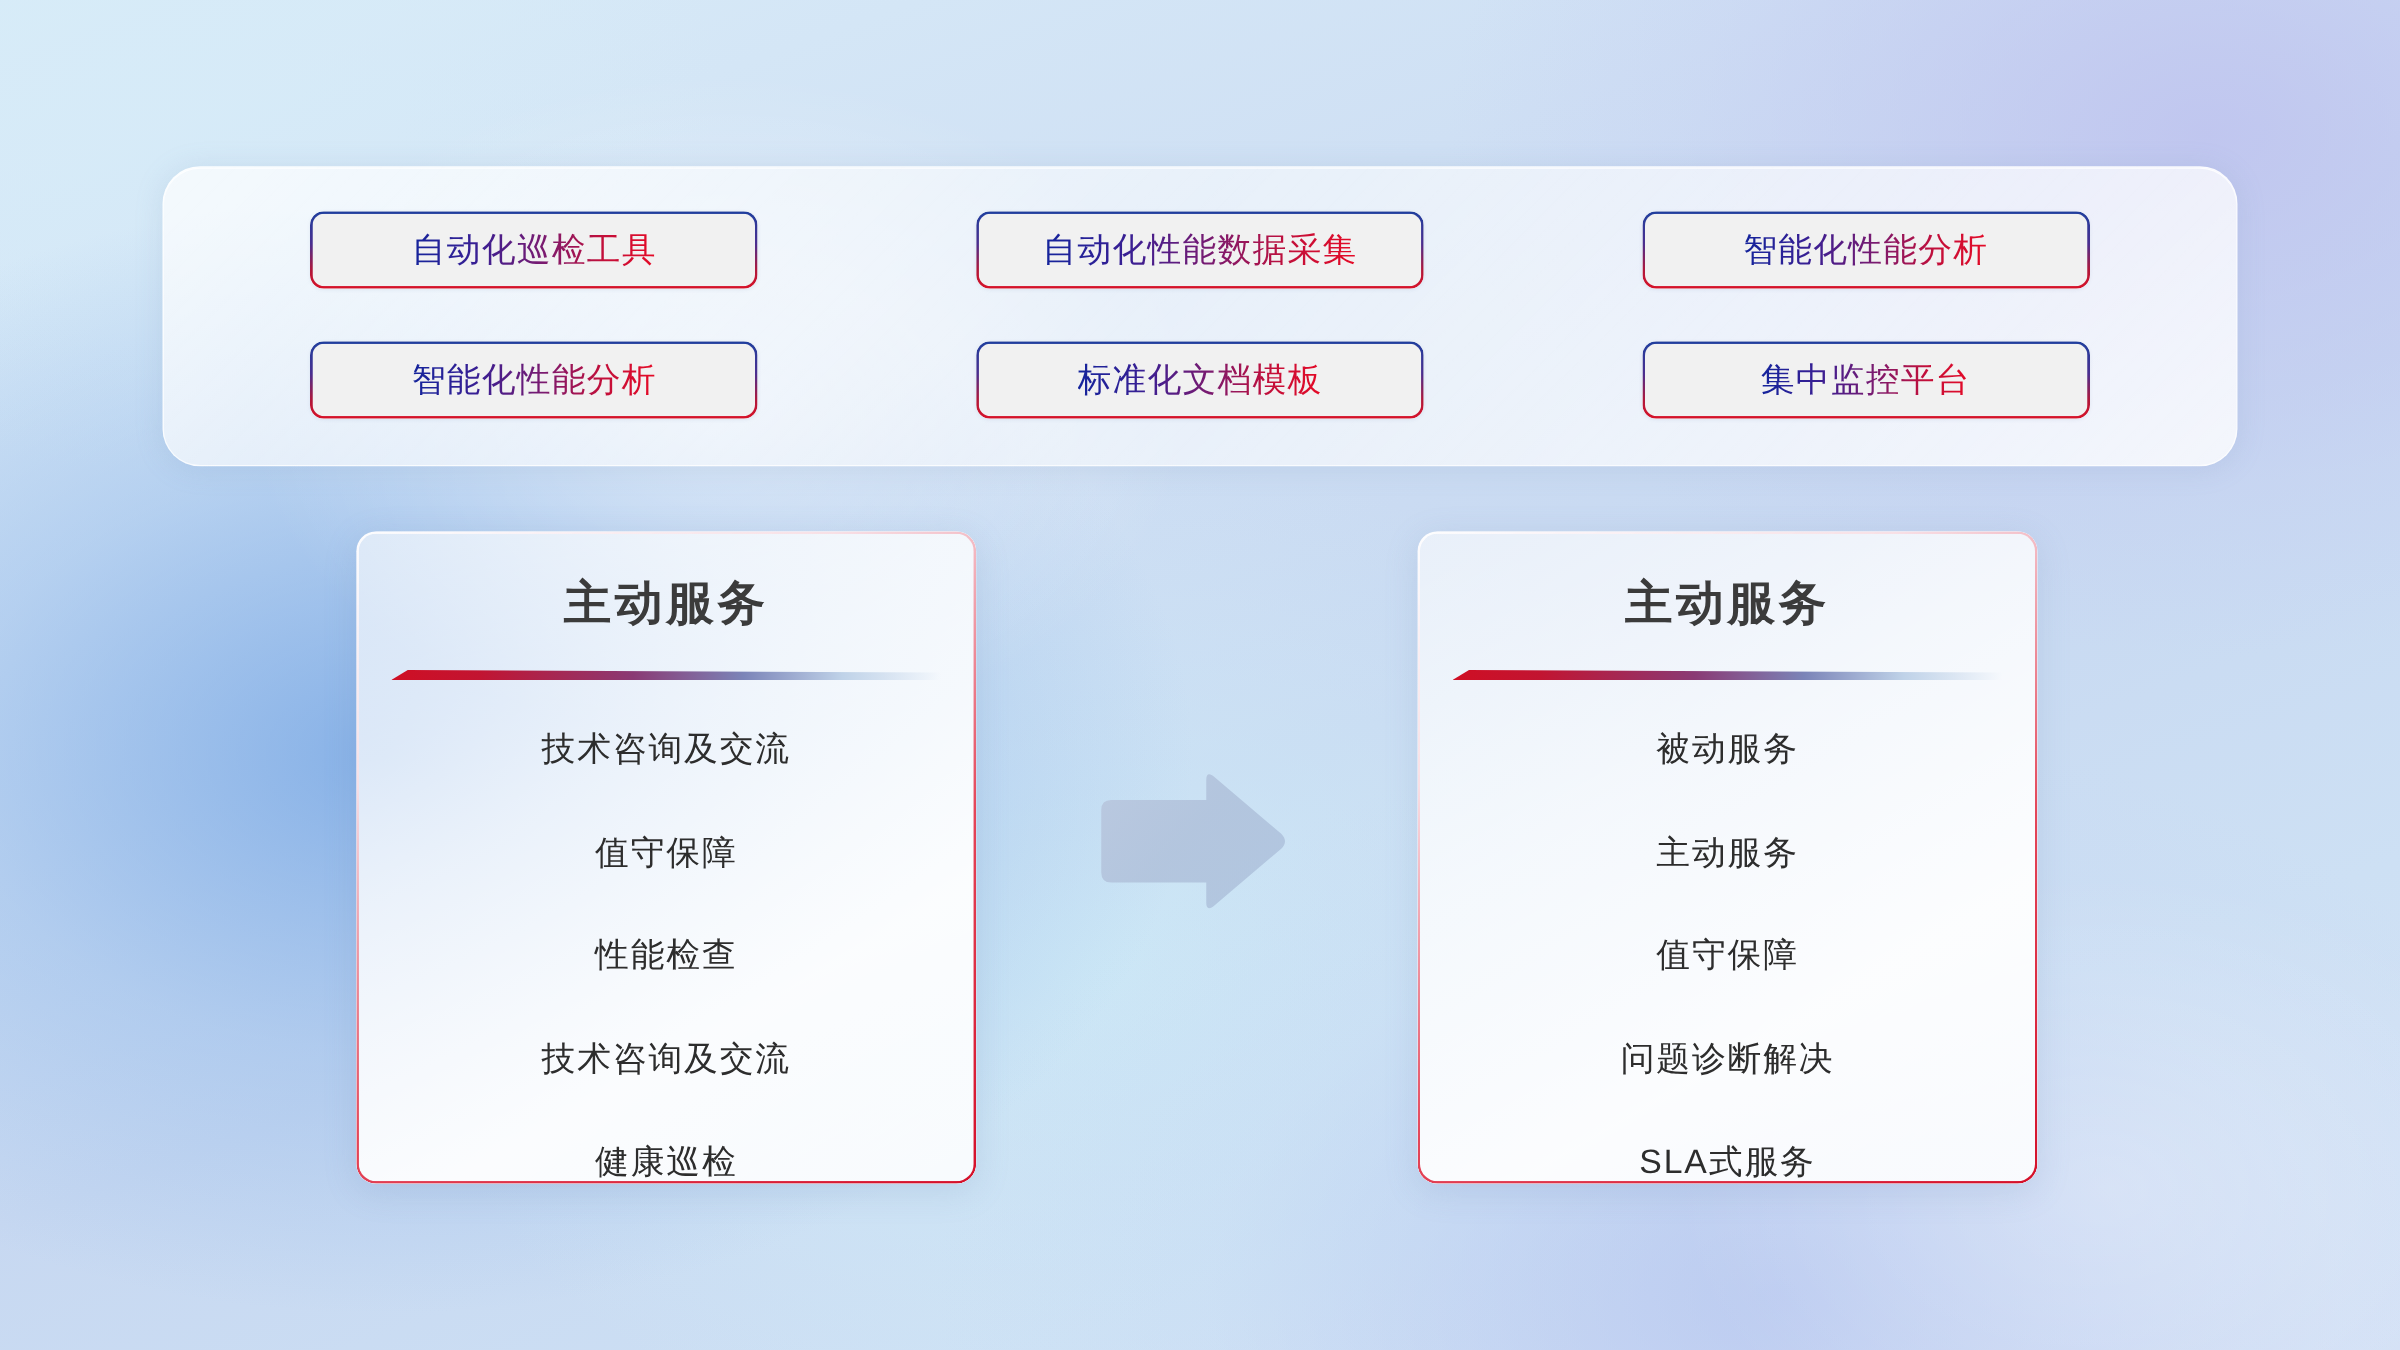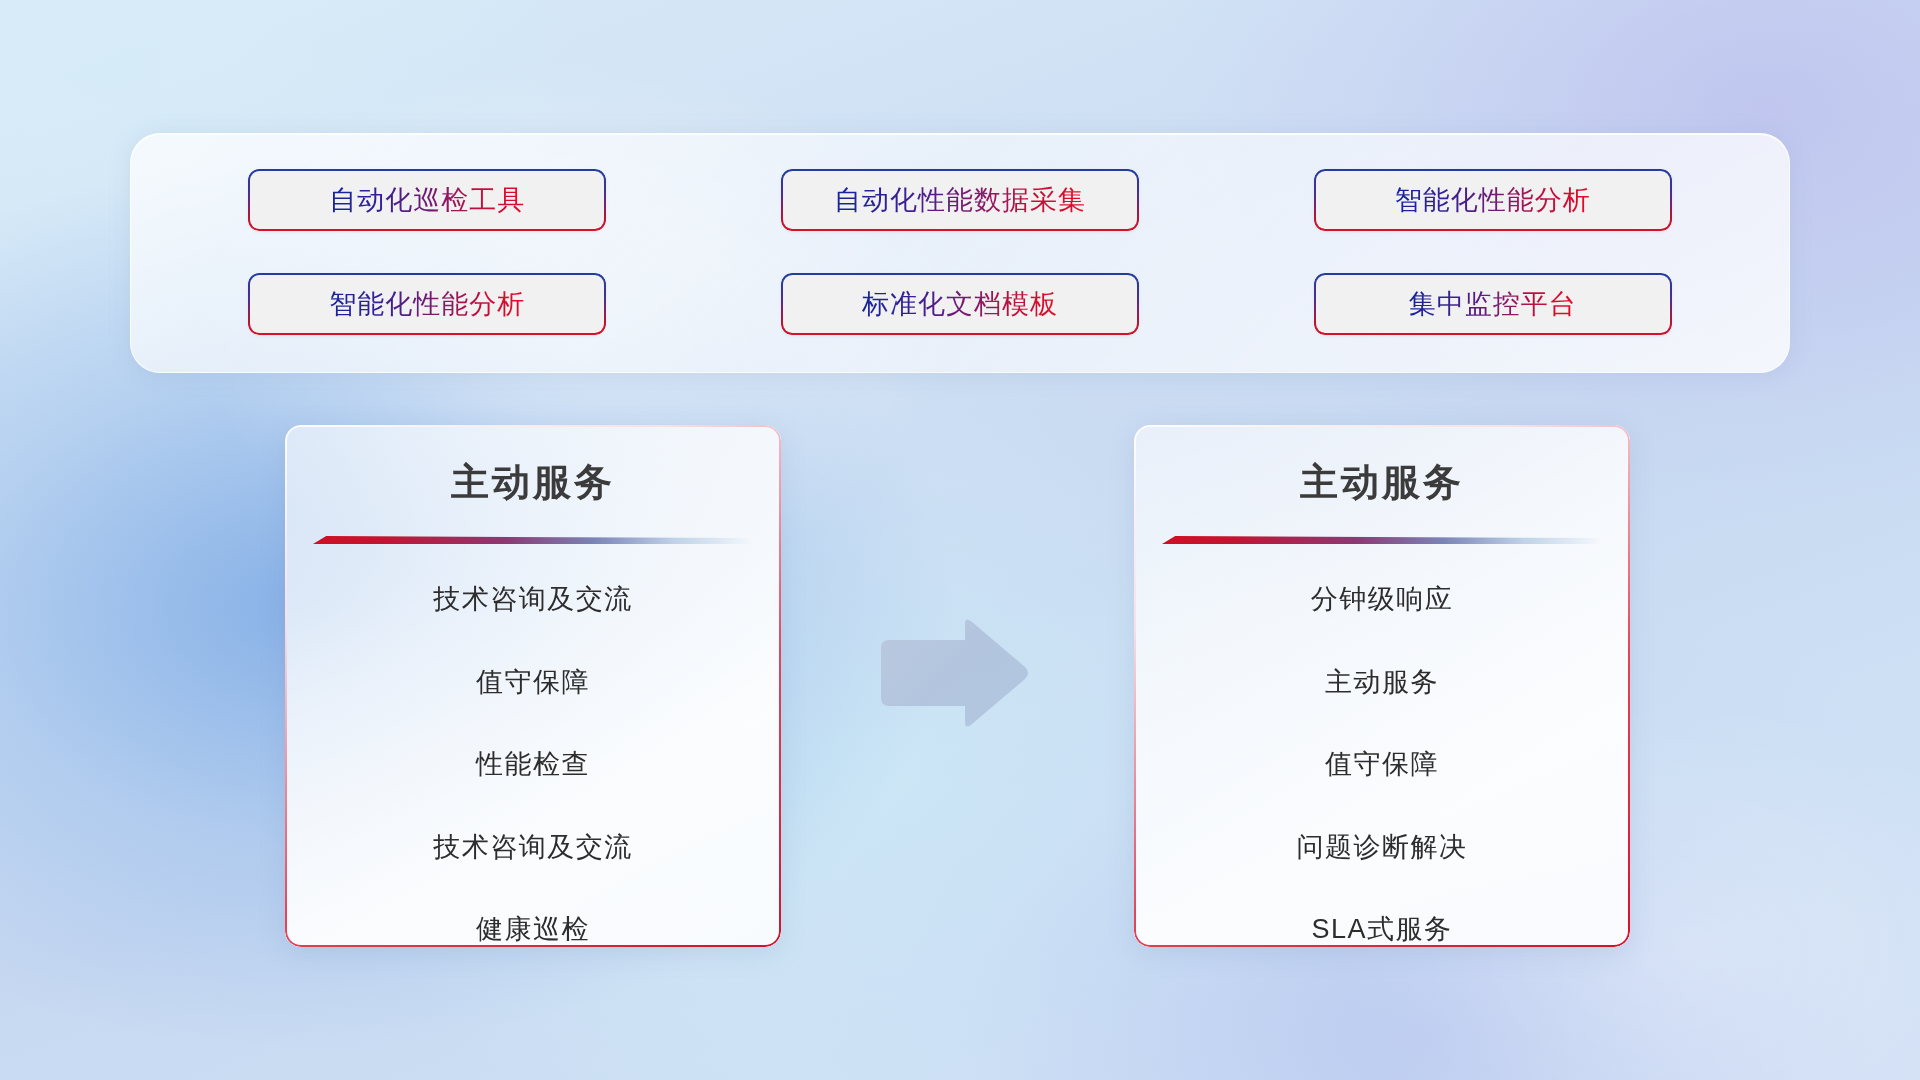--- a/index.html
+++ b/index.html
@@ -161,21 +161,21 @@
     </svg>
   </div>
 
   <div class="card" id="card-right">
     <div class="card-inner">
       <div class="card-title">主动服务</div>
       <div class="title-rule">
           <span class="bar"></span>
         </div>
       <div class="card-list">
-        <div class="item">分钟级响应</div>
+        <div class="item">被动服务</div>
         <div class="item">主动服务</div>
         <div class="item">值守保障</div>
         <div class="item">问题诊断解决</div>
         <div class="item">SLA式服务</div>
       </div>
     </div>
   </div>
 
 </div>
 

